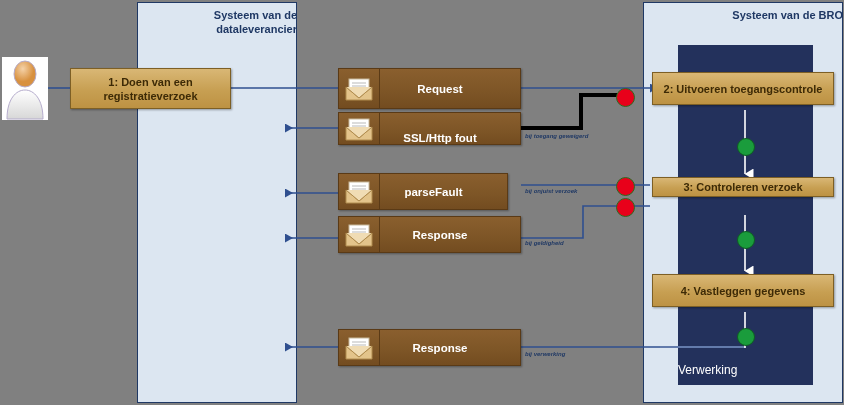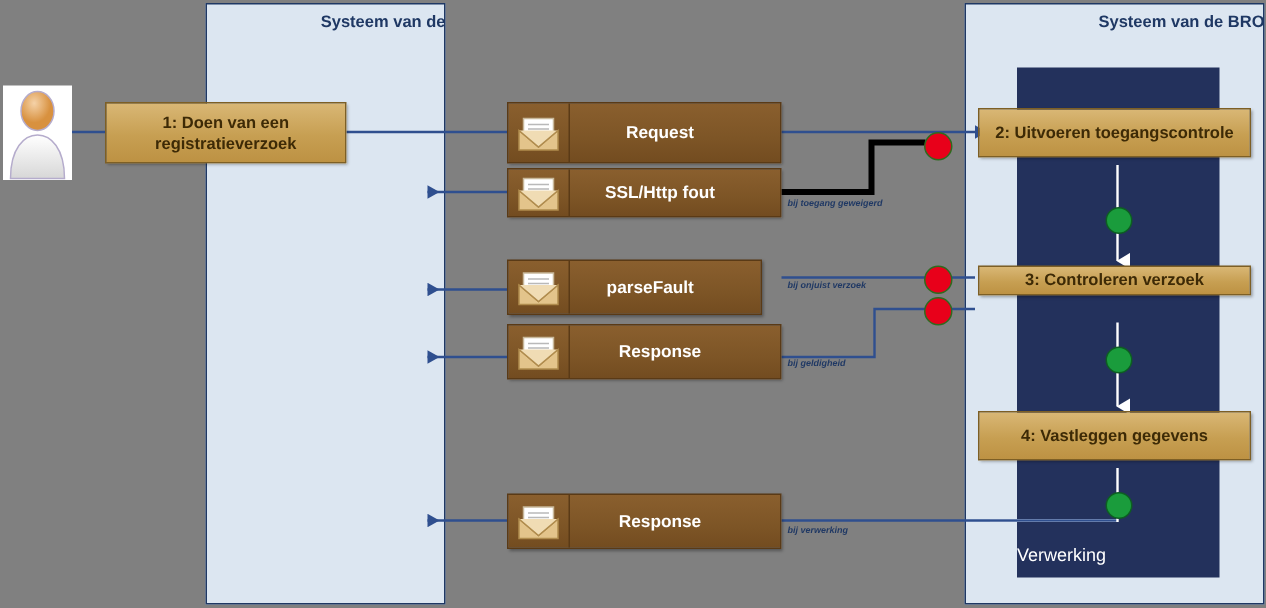--- a/index.html
+++ b/index.html
@@ -111,20 +111,21 @@
   svg.overlay{position:absolute;left:0;top:0;width:844px;height:405px;pointer-events:none;}
 </style>
 </head>
 <body>
 
 <div id="canvas">
 
   <div class="lane" style="left:137px;top:2px;width:160px;height:401px;"></div>
   <div class="lane-title" style="left:137px;top:8px;width:160px;">
     <div>Systeem van de</div>
+    <div>dataleverancier</div>
   </div>
 
   <div class="lane" style="left:643px;top:2px;width:200px;height:401px;"></div>
   <div class="lane-title" style="left:643px;top:8px;width:200px;">
     <div>Systeem van de BRO</div>
   </div>
 
   <div class="navy-col" style="left:678px;top:45px;width:135px;height:340px;">
     <div class="navy-label" style="left:0;bottom:8px;">Verwerking</div>
   </div>
@@ -208,21 +209,21 @@
         <line x1="7" y1="6" x2="21" y2="6" stroke="#b9b9b9" stroke-width="1"></line>
         <line x1="7" y1="9" x2="21" y2="9" stroke="#b9b9b9" stroke-width="1"></line>
         <line x1="7" y1="12" x2="21" y2="12" stroke="#b9b9b9" stroke-width="1"></line>
         <path d="M1,10 L14,21 L27,10 L27,23 L1,23 Z" fill="#e3c48b" stroke="#b08c4e" stroke-width="1"></path>
         <path d="M1,10 L14,21 L27,10" fill="#f0dcb4" stroke="#b08c4e" stroke-width="1"></path>
       </svg>
     </div>
     <div class="msglabel">Request</div>
   </div>
 
-  <div class="msgbox" style="left:338px;top:112px;width:183px;height:33px;">
+  <div class="msgbox" style="left:338px;top:112px;width:183px;height:33px;align-items:flex-end;">
     <div class="icon-cell">
       <svg width="28" height="24" viewBox="0 0 28 24">
         <rect x="4" y="2" width="20" height="15" fill="#ffffff" stroke="#c8b89a" stroke-width="1"></rect>
         <line x1="7" y1="6" x2="21" y2="6" stroke="#b9b9b9" stroke-width="1"></line>
         <line x1="7" y1="9" x2="21" y2="9" stroke="#b9b9b9" stroke-width="1"></line>
         <line x1="7" y1="12" x2="21" y2="12" stroke="#b9b9b9" stroke-width="1"></line>
         <path d="M1,10 L14,21 L27,10 L27,23 L1,23 Z" fill="#e3c48b" stroke="#b08c4e" stroke-width="1"></path>
         <path d="M1,10 L14,21 L27,10" fill="#f0dcb4" stroke="#b08c4e" stroke-width="1"></path>
       </svg>
     </div>

